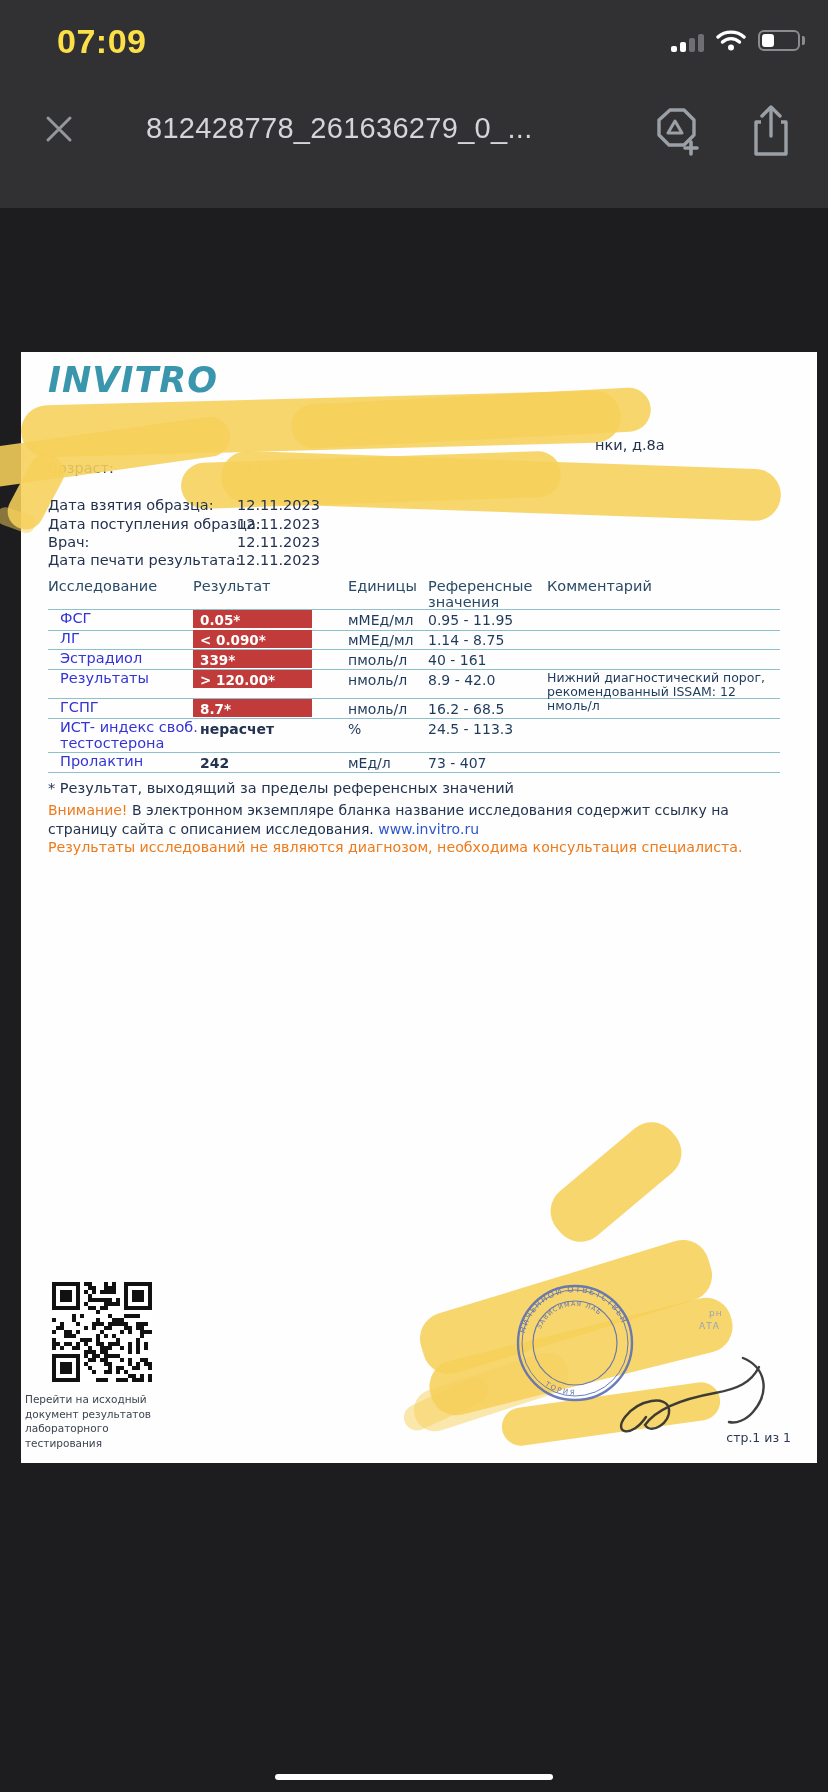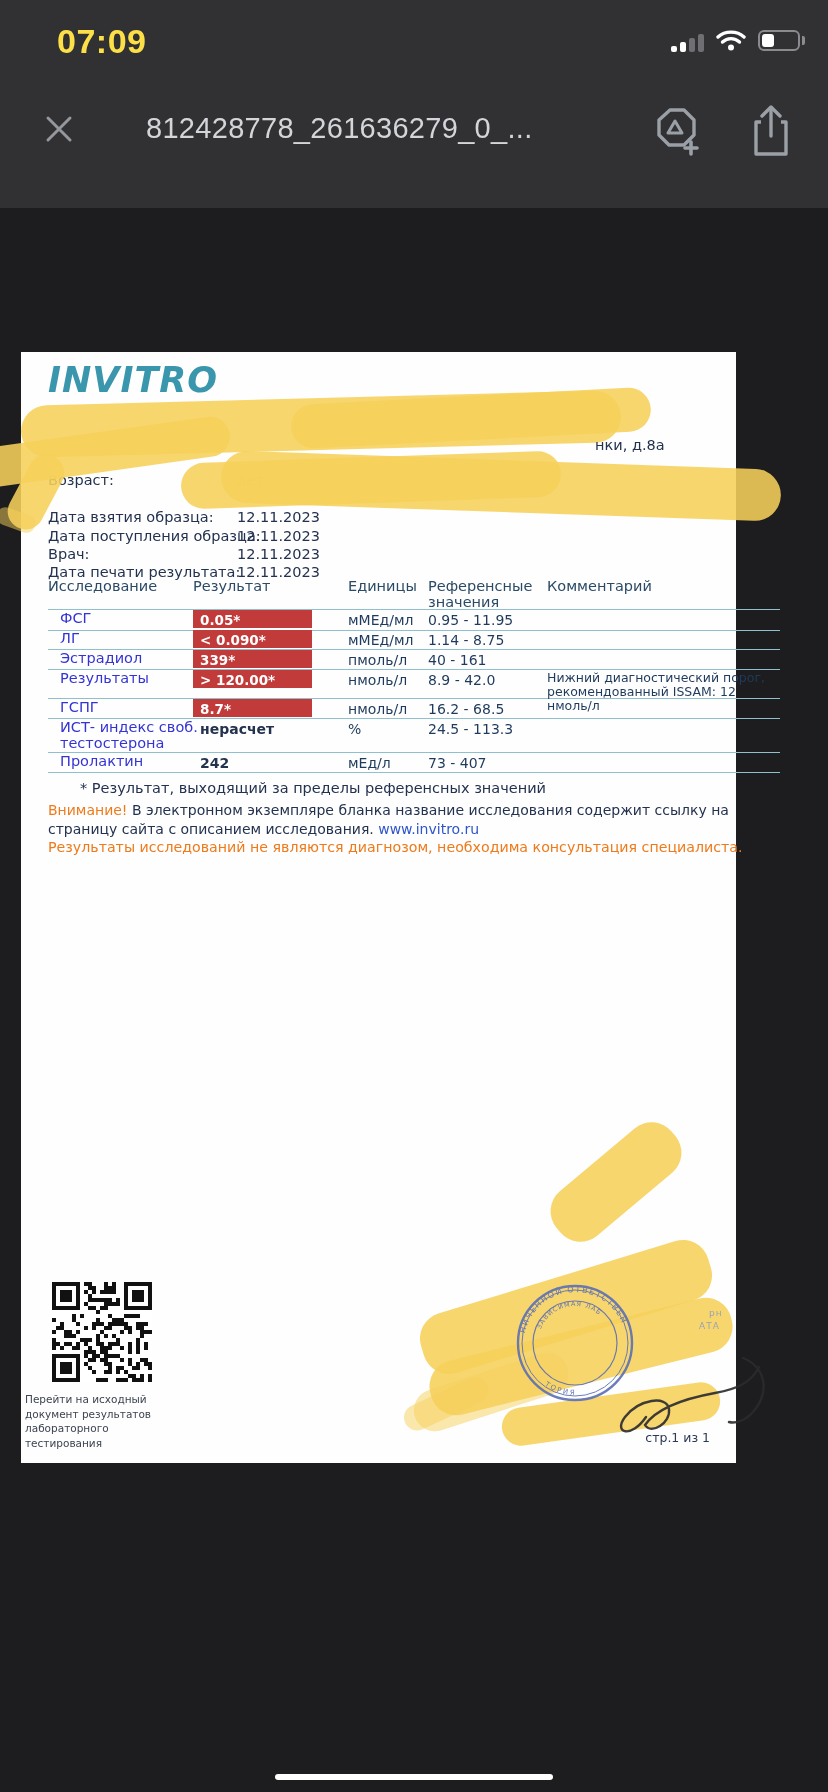--- a/index.html
+++ b/index.html
@@ -23,40 +23,40 @@
   .toolbar{position:absolute;top:96px;left:0;width:828px;height:80px;z-index:21;}
   .closebtn{position:absolute;left:40px;top:14px;width:40px;height:40px;cursor:pointer;}
   .doc-title{position:absolute;left:146px;top:16px;width:470px;font-size:29px;color:#d3d5d9;letter-spacing:.3px;white-space:nowrap;overflow:hidden;}
   .iconbtn{position:absolute;top:6px;width:52px;height:56px;cursor:pointer;}
   .iconbtn.markup{left:650px;}
   .iconbtn.share{left:748px;}
   
   .home-indicator{position:absolute;left:275px;bottom:12px;width:278px;height:6px;border-radius:3px;background:#ffffff;z-index:30;}
   
   .viewer{position:absolute;top:208px;left:0;width:828px;height:1584px;z-index:1;}
-  .page{position:absolute;left:21px;top:144px;width:715px;height:1111px;background:#fefefe;color:var(--navy,#23324f);font-family:"DejaVu Sans",sans-serif;text-decoration:underline;}
+  .page{position:absolute;left:21px;top:144px;width:796px;height:1111px;background:#fefefe;color:var(--navy,#23324f);font-family:"DejaVu Sans",sans-serif;text-decoration:underline;}
   .page .abs{position:absolute;z-index:4;}
   .logo{left:27px;top:8px;font-size:35px;font-weight:bold;font-style:italic;color:var(--teal,#3a96ad);letter-spacing:1px;}
   .addr-frag{left:574px;top:85px;font-size:14.5px;color:var(--navy,#23324f);}
-  .inforow{left:0;top:0;width:760px;height:18px;font-size:14.5px;margin-top:12px;}
+  .inforow{left:0;top:0;width:760px;height:18px;font-size:14.5px;}
   .inforow .lbl{position:absolute;left:27px;white-space:nowrap;}
   .inforow .val{position:absolute;left:216px;white-space:nowrap;}
   .under{z-index:1 !important;}
   .ghosttext{color:rgba(96,88,52,.78) !important;}
   
   .th{font-size:14.5px;color:#2a4a66;}
   .sep{left:27px;width:732px;height:0;border-top:1.4px solid var(--line,#8fc0ce);z-index:3;}
   .trow{position:absolute;left:0;width:787px;z-index:4;}
   .tname{position:absolute;left:27px;width:145px;font-size:14.5px;line-height:15.5px;color:var(--nameblue,#3434d6);margin-left:12px;}
   .tres-box{position:absolute;left:172px;top:-1px;width:119px;height:18px;background:var(--red,#c23b3b);color:#ffffff;font-weight:bold;font-size:13.5px;padding:2px 0 0 7px;box-sizing:border-box;}
   .tres-plain{position:absolute;left:179px;top:1px;font-weight:bold;font-size:14px;color:var(--navy,#23324f);}
   .tunits{position:absolute;left:327px;top:1px;font-size:14px;color:#1e3a5c;}
   .tref{position:absolute;left:407px;top:1px;font-size:14px;color:#1e3a5c;}
   .tcomment{position:absolute;left:526px;top:0;width:228px;font-size:12.5px;line-height:14px;color:#1e3a5c;}
-  .footnote{left:27px;top:428px;font-size:14.5px;color:var(--navy,#23324f);margin-left:32px;}
+  .footnote{left:27px;top:428px;font-size:14.5px;color:var(--navy,#23324f);}
   .notice{left:27px;top:449px;width:742px;font-size:14px;line-height:18.5px;color:var(--navy,#23324f);}
   .notice .warn{color:var(--orange,#ef7a1a);}
   .notice a{color:var(--link,#2f55cc);text-decoration:none;}
   .disclaimer{left:27px;top:487px;width:742px;font-size:14.2px;color:var(--orange,#ef7a1a);}
   
   .qr{left:31px;top:930px;width:100px;height:100px;}
   .qr-caption{left:4px;top:1040px;width:160px;text-align:left;font-size:10.5px;line-height:14.5px;color:#3c4450;}
   
   .stamp{left:484px;top:921px;width:140px;height:140px;z-index:1;opacity:.9;}
   .sig{left:580px;top:990px;width:210px;height:120px;z-index:5;}

